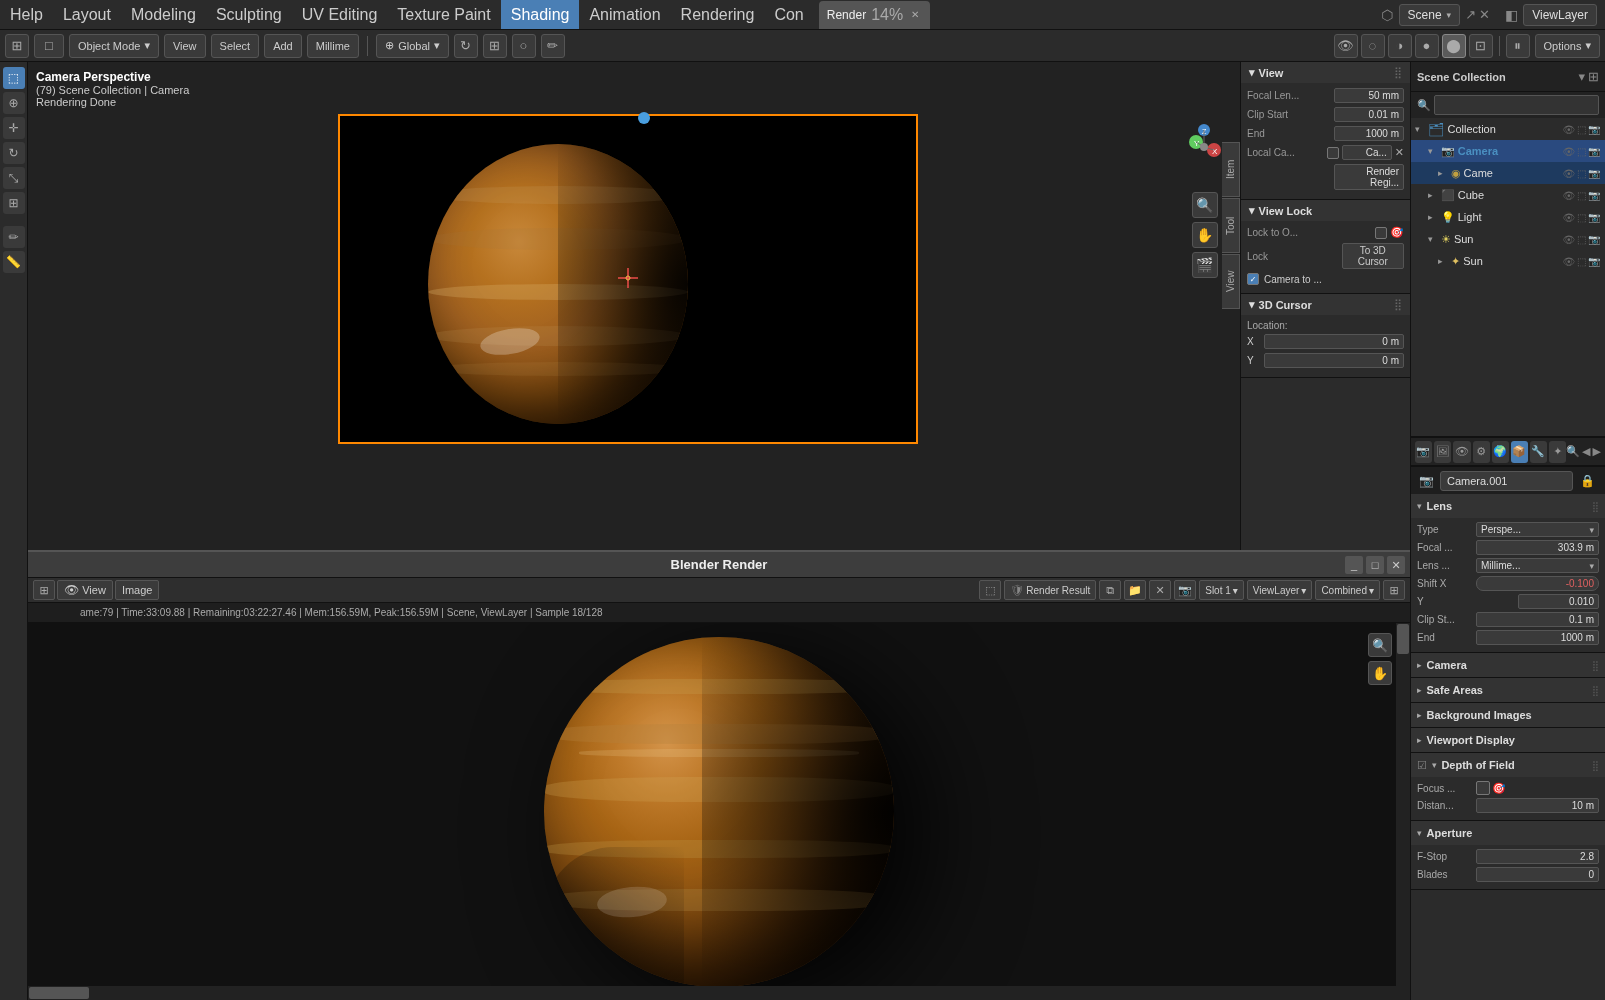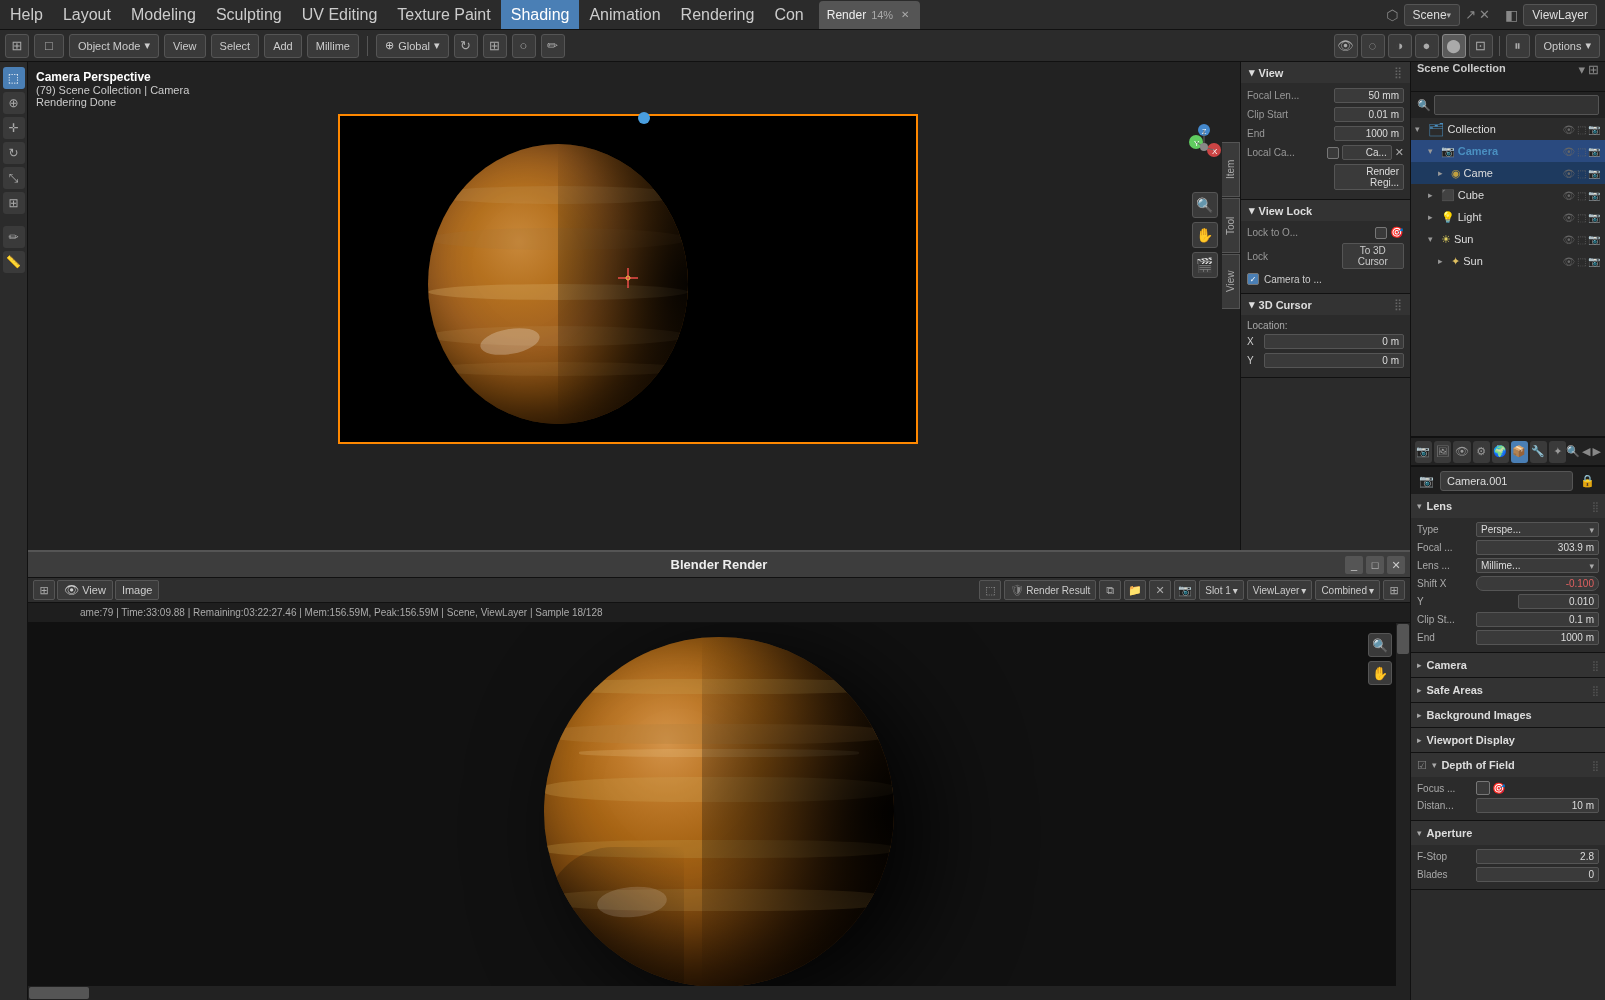--- a/index.html
+++ b/index.html
@@ -39,21 +39,21 @@
       height: 28px;
       padding: 0 8px;
       margin-left: 5px;
       border-radius: 4px 4px 0 0;
       color: #eee;
       font-size: 12px;
       gap: 5px;
     }
     .render-tab .percent {
       color: #aaa;
-      font-size: 11px;
+      font-size: 16px;
     }
     .render-tab .close-tab {
       width: 14px;
       height: 14px;
       display: flex;
       align-items: center;
       justify-content: center;
       border-radius: 50%;
       color: #aaa;
       font-size: 10px;
@@ -68,20 +68,21 @@
     .scene-label, .viewlayer-label {
       background: #3a3a3a;
       padding: 2px 8px;
       border: 1px solid #555;
       border-radius: 3px;
       color: #ddd;
       font-size: 12px;
       height: 22px;
       display: flex;
       align-items: center;
+      gap: 5px;
     }
 
     
     .toolbar-row {
       height: 32px;
       background: #2b2b2b;
       display: flex;
       align-items: center;
       border-bottom: 1px solid #111;
       padding: 0 5px;
@@ -350,21 +351,21 @@
       width: 195px;
       display: flex;
       flex-direction: column;
       background: #2b2b2b;
       border-left: 1px solid #111;
     }
     .outliner-header {
       height: 30px;
       background: #222;
       display: flex;
-      align-items: flex-start;
+      align-items: center;
       justify-content: space-between;
       padding: 0 6px;
       border-bottom: 1px solid #111;
     }
     .outliner-title {
       color: #ccc;
       font-size: 11px;
       font-weight: bold;
     }
 

